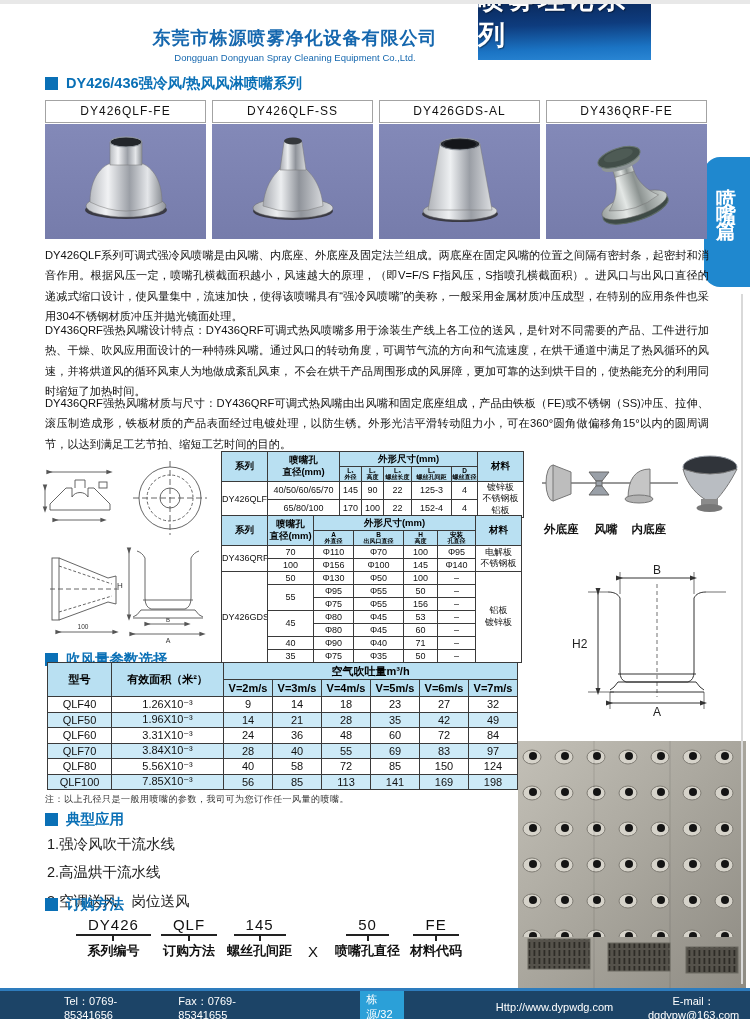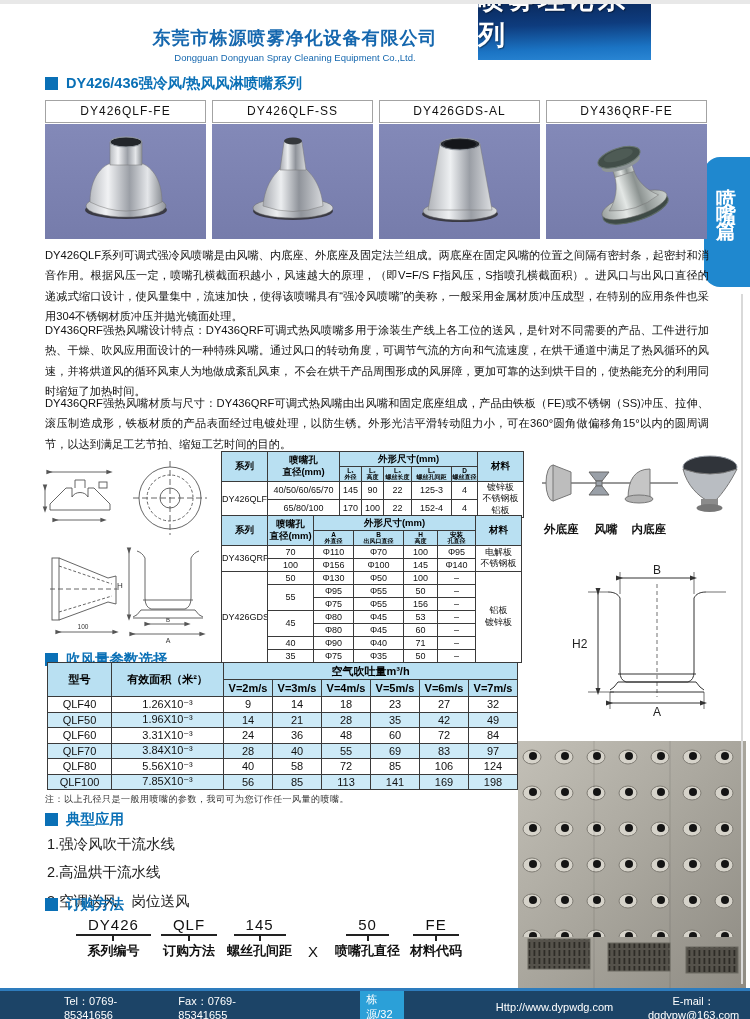--- a/index.html
+++ b/index.html
@@ -546,21 +546,21 @@
         <td>83</td>
         <td>97</td>
       </tr>
       <tr>
         <td>QLF80</td>
         <td>5.56X10⁻³</td>
         <td>40</td>
         <td>58</td>
         <td>72</td>
         <td>85</td>
-        <td>106</td>
+        <td>150</td>
         <td>124</td>
       </tr>
       <tr>
         <td>QLF100</td>
         <td>7.85X10⁻³</td>
         <td>56</td>
         <td>85</td>
         <td>113</td>
         <td>141</td>
         <td>169</td>

